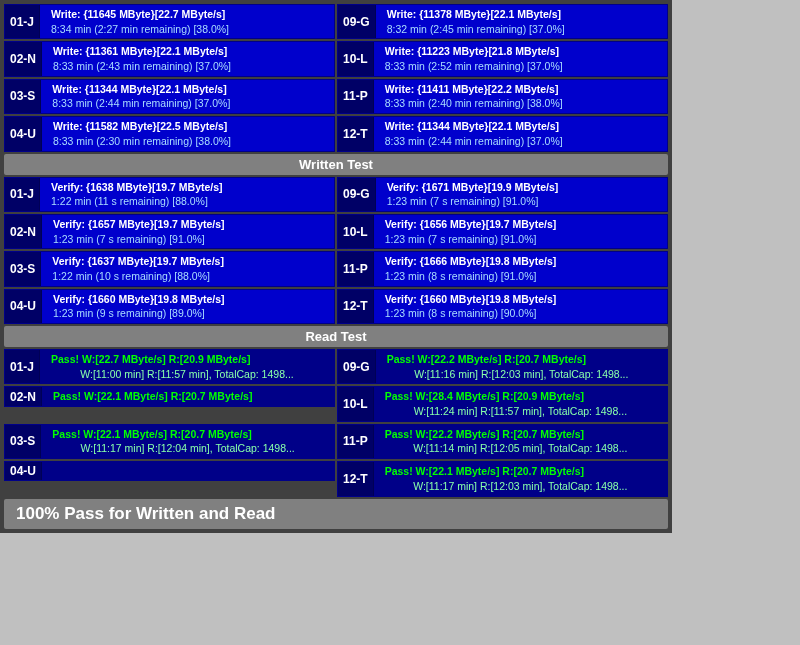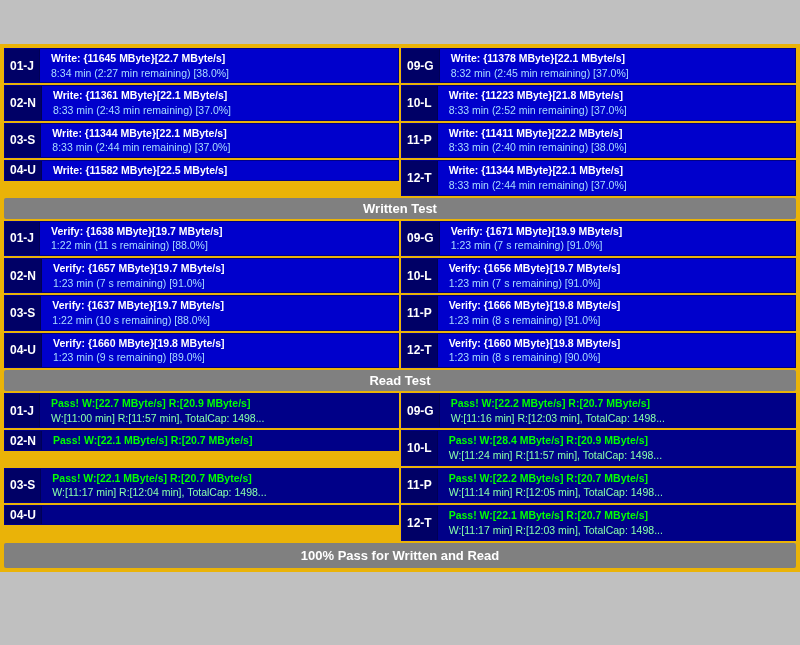--- a/index.html
+++ b/index.html
@@ -4,24 +4,23 @@
   <style>
     * { margin: 0; padding: 0; box-sizing: border-box; }
     body {
       width: 800px;
       min-height: 645px;
       background: #c0c0c0;
       font-family: Arial, sans-serif;
       font-size: 11px;
     }
     .main-container {
-      width: 800px;
-      background: #eab308;
+      width: 672px;
+      background: #404040;
       padding: 4px;
-      margin-top: 44px;
     }
     .section {
       margin-bottom: 2px;
     }
     .section-header {
       text-align: center;
       background: #808080;
       color: white;
       font-size: 13px;
       font-weight: bold;
@@ -72,28 +71,28 @@
       background: #000066;
     }
     .drive-cell.pass .drive-info {
       background: #000088;
     }
     .drive-cell.pass .drive-info .line1 {
       color: #00ff00;
     }
     .drive-cell.pass .drive-info .line2 {
       color: #88ffaa;
+      text-align: center;
     }
     .footer-bar {
-      text-align: center;
       background: #808080;
       color: white;
-      font-size: 13px;
+      font-size: 17px;
       font-weight: bold;
-      padding: 5px 0;
+      padding: 5px 12px;
       margin-top: 2px;
       border-radius: 2px;
     }
   </style>
 </head>
 <body>
 
 <div class="main-container">
 
   <div class="section">
@@ -155,20 +154,21 @@
             <div class="line2">8:33 min (2:40 min remaining)  [38.0%]</div>
           </div>
         </div>
       </div>
 
       <div>
         <div class="drive-cell">
           <div class="drive-label">04-U</div>
           <div class="drive-info">
             <div class="line1">Write: {11582 MByte}[22.5 MByte/s]</div>
+            <div class="line2">8:33 min (2:30 min remaining)  [38.0%]</div>
           </div>
         </div>
       </div>
       <div>
         <div class="drive-cell">
           <div class="drive-label">12-T</div>
           <div class="drive-info">
             <div class="line1">Write: {11344 MByte}[22.1 MByte/s]</div>
             <div class="line2">8:33 min (2:44 min remaining)  [37.0%]</div>
           </div>

